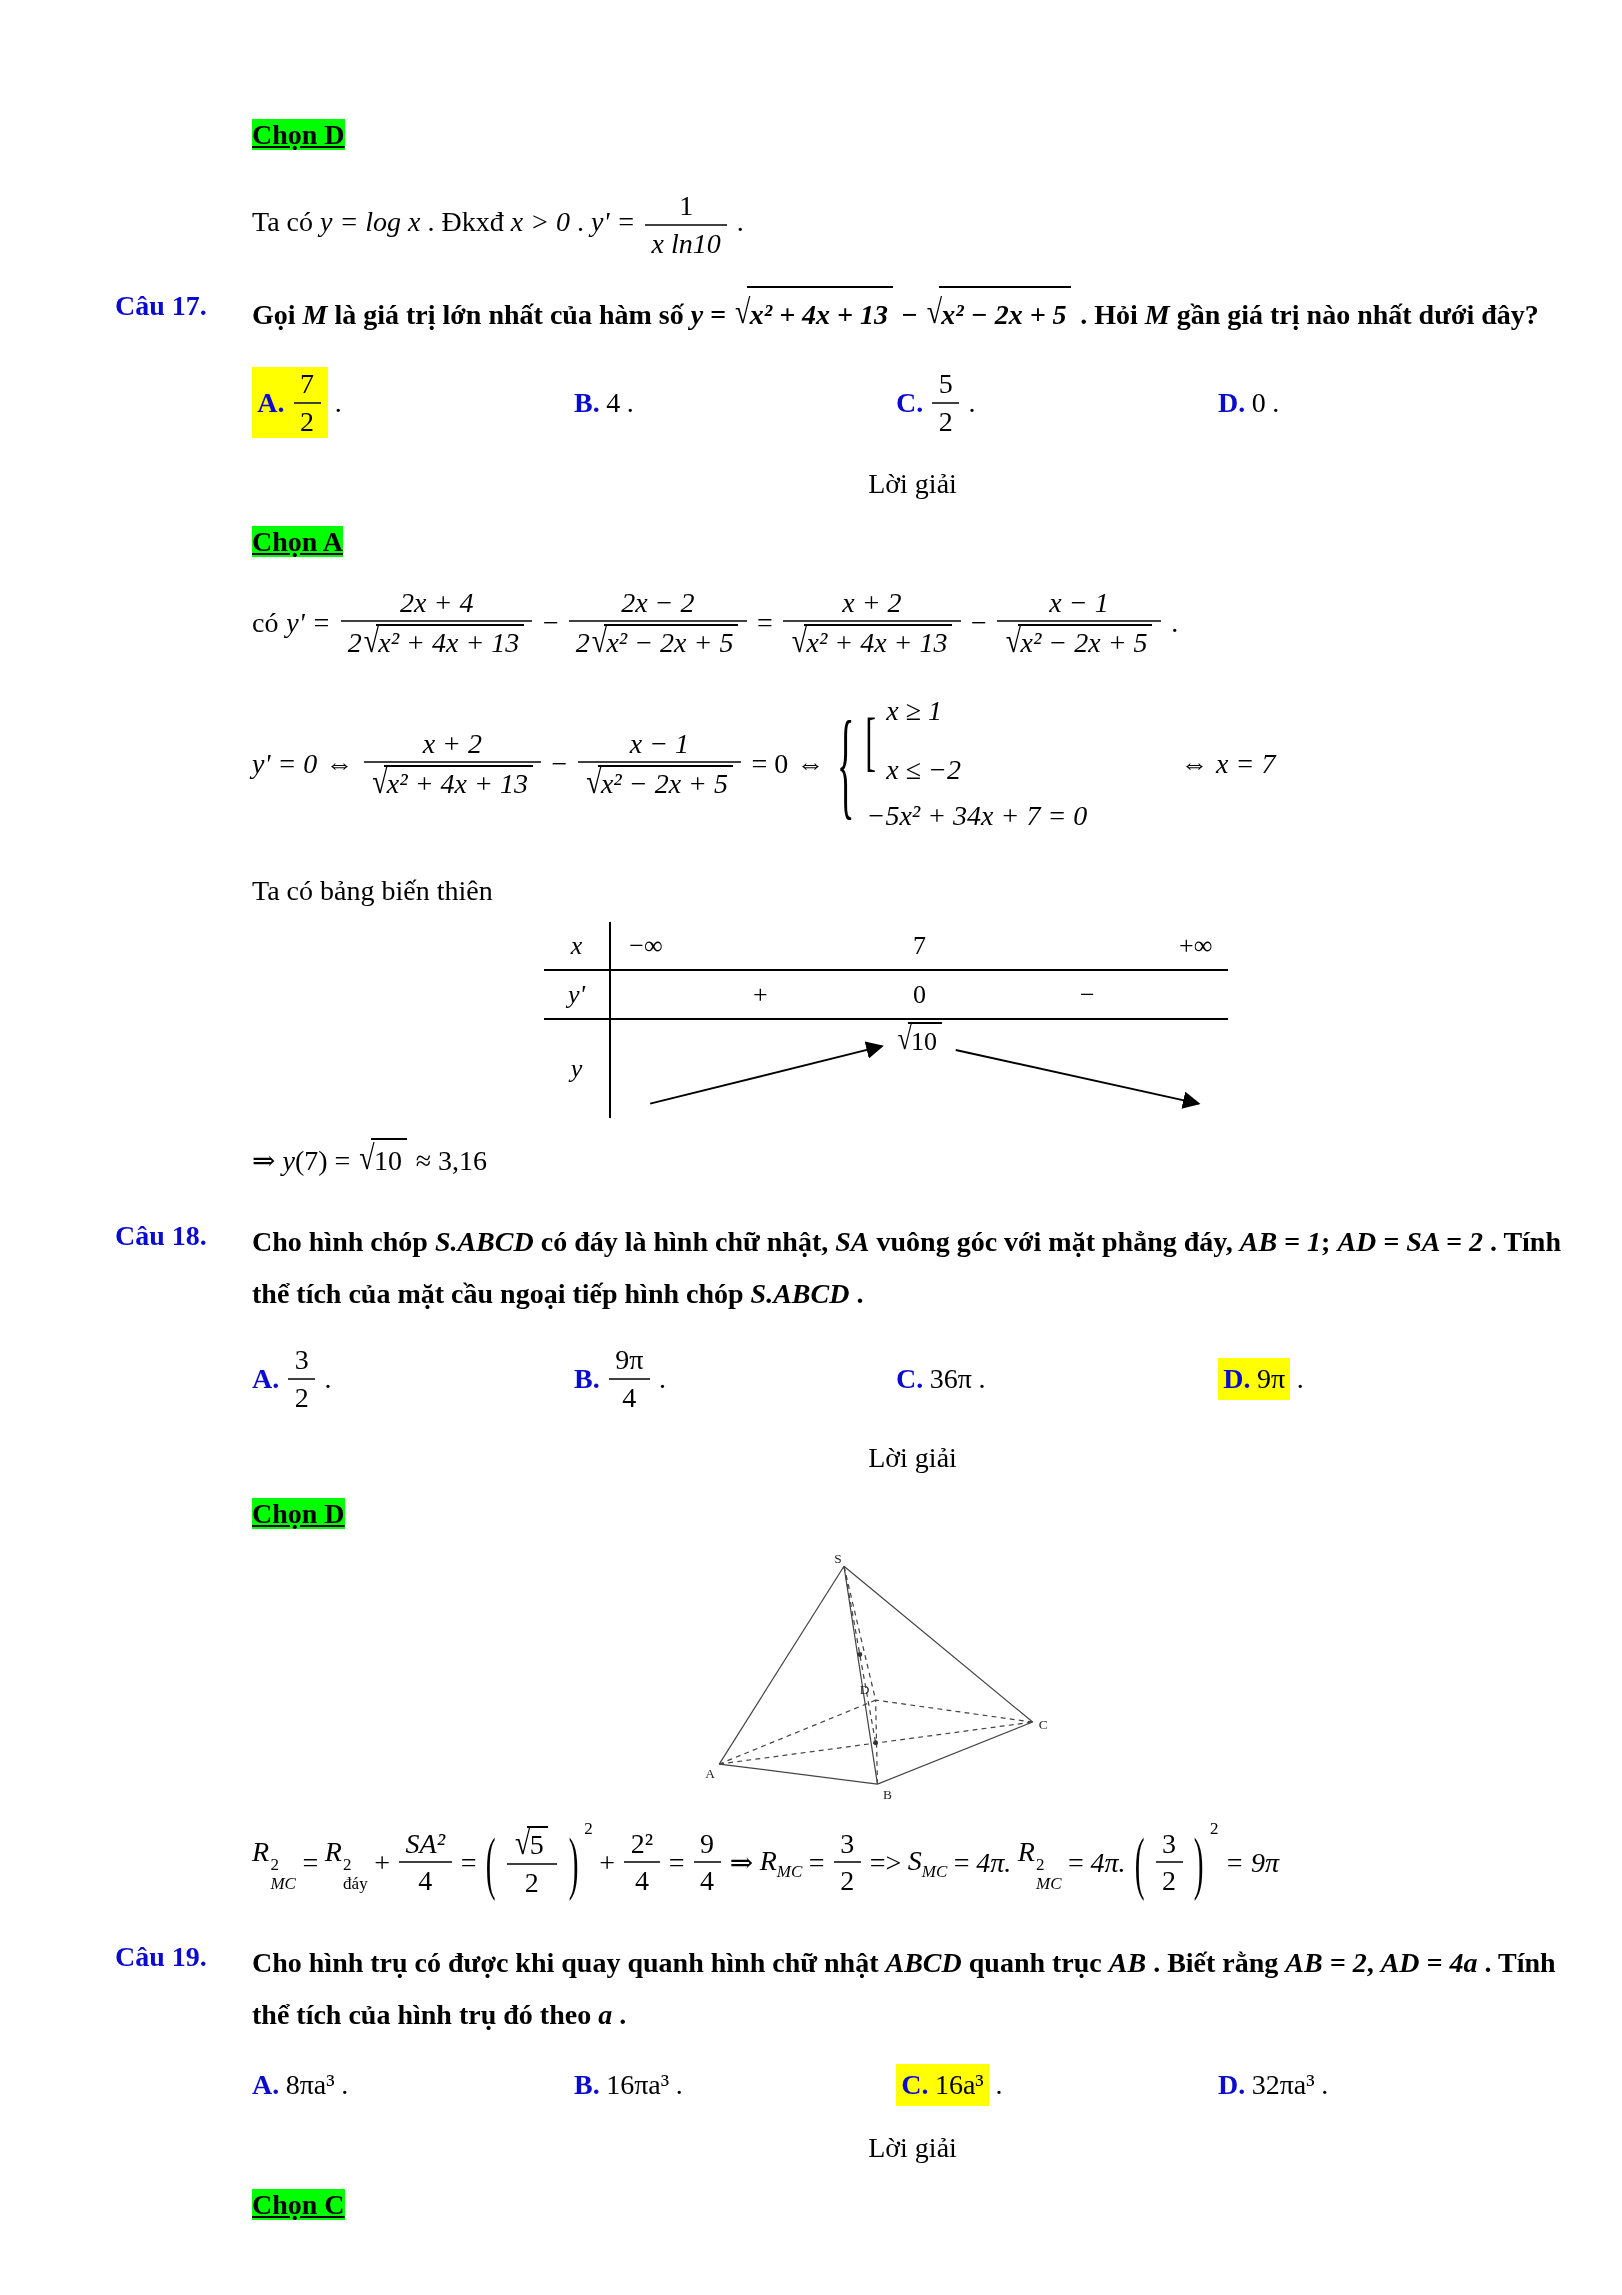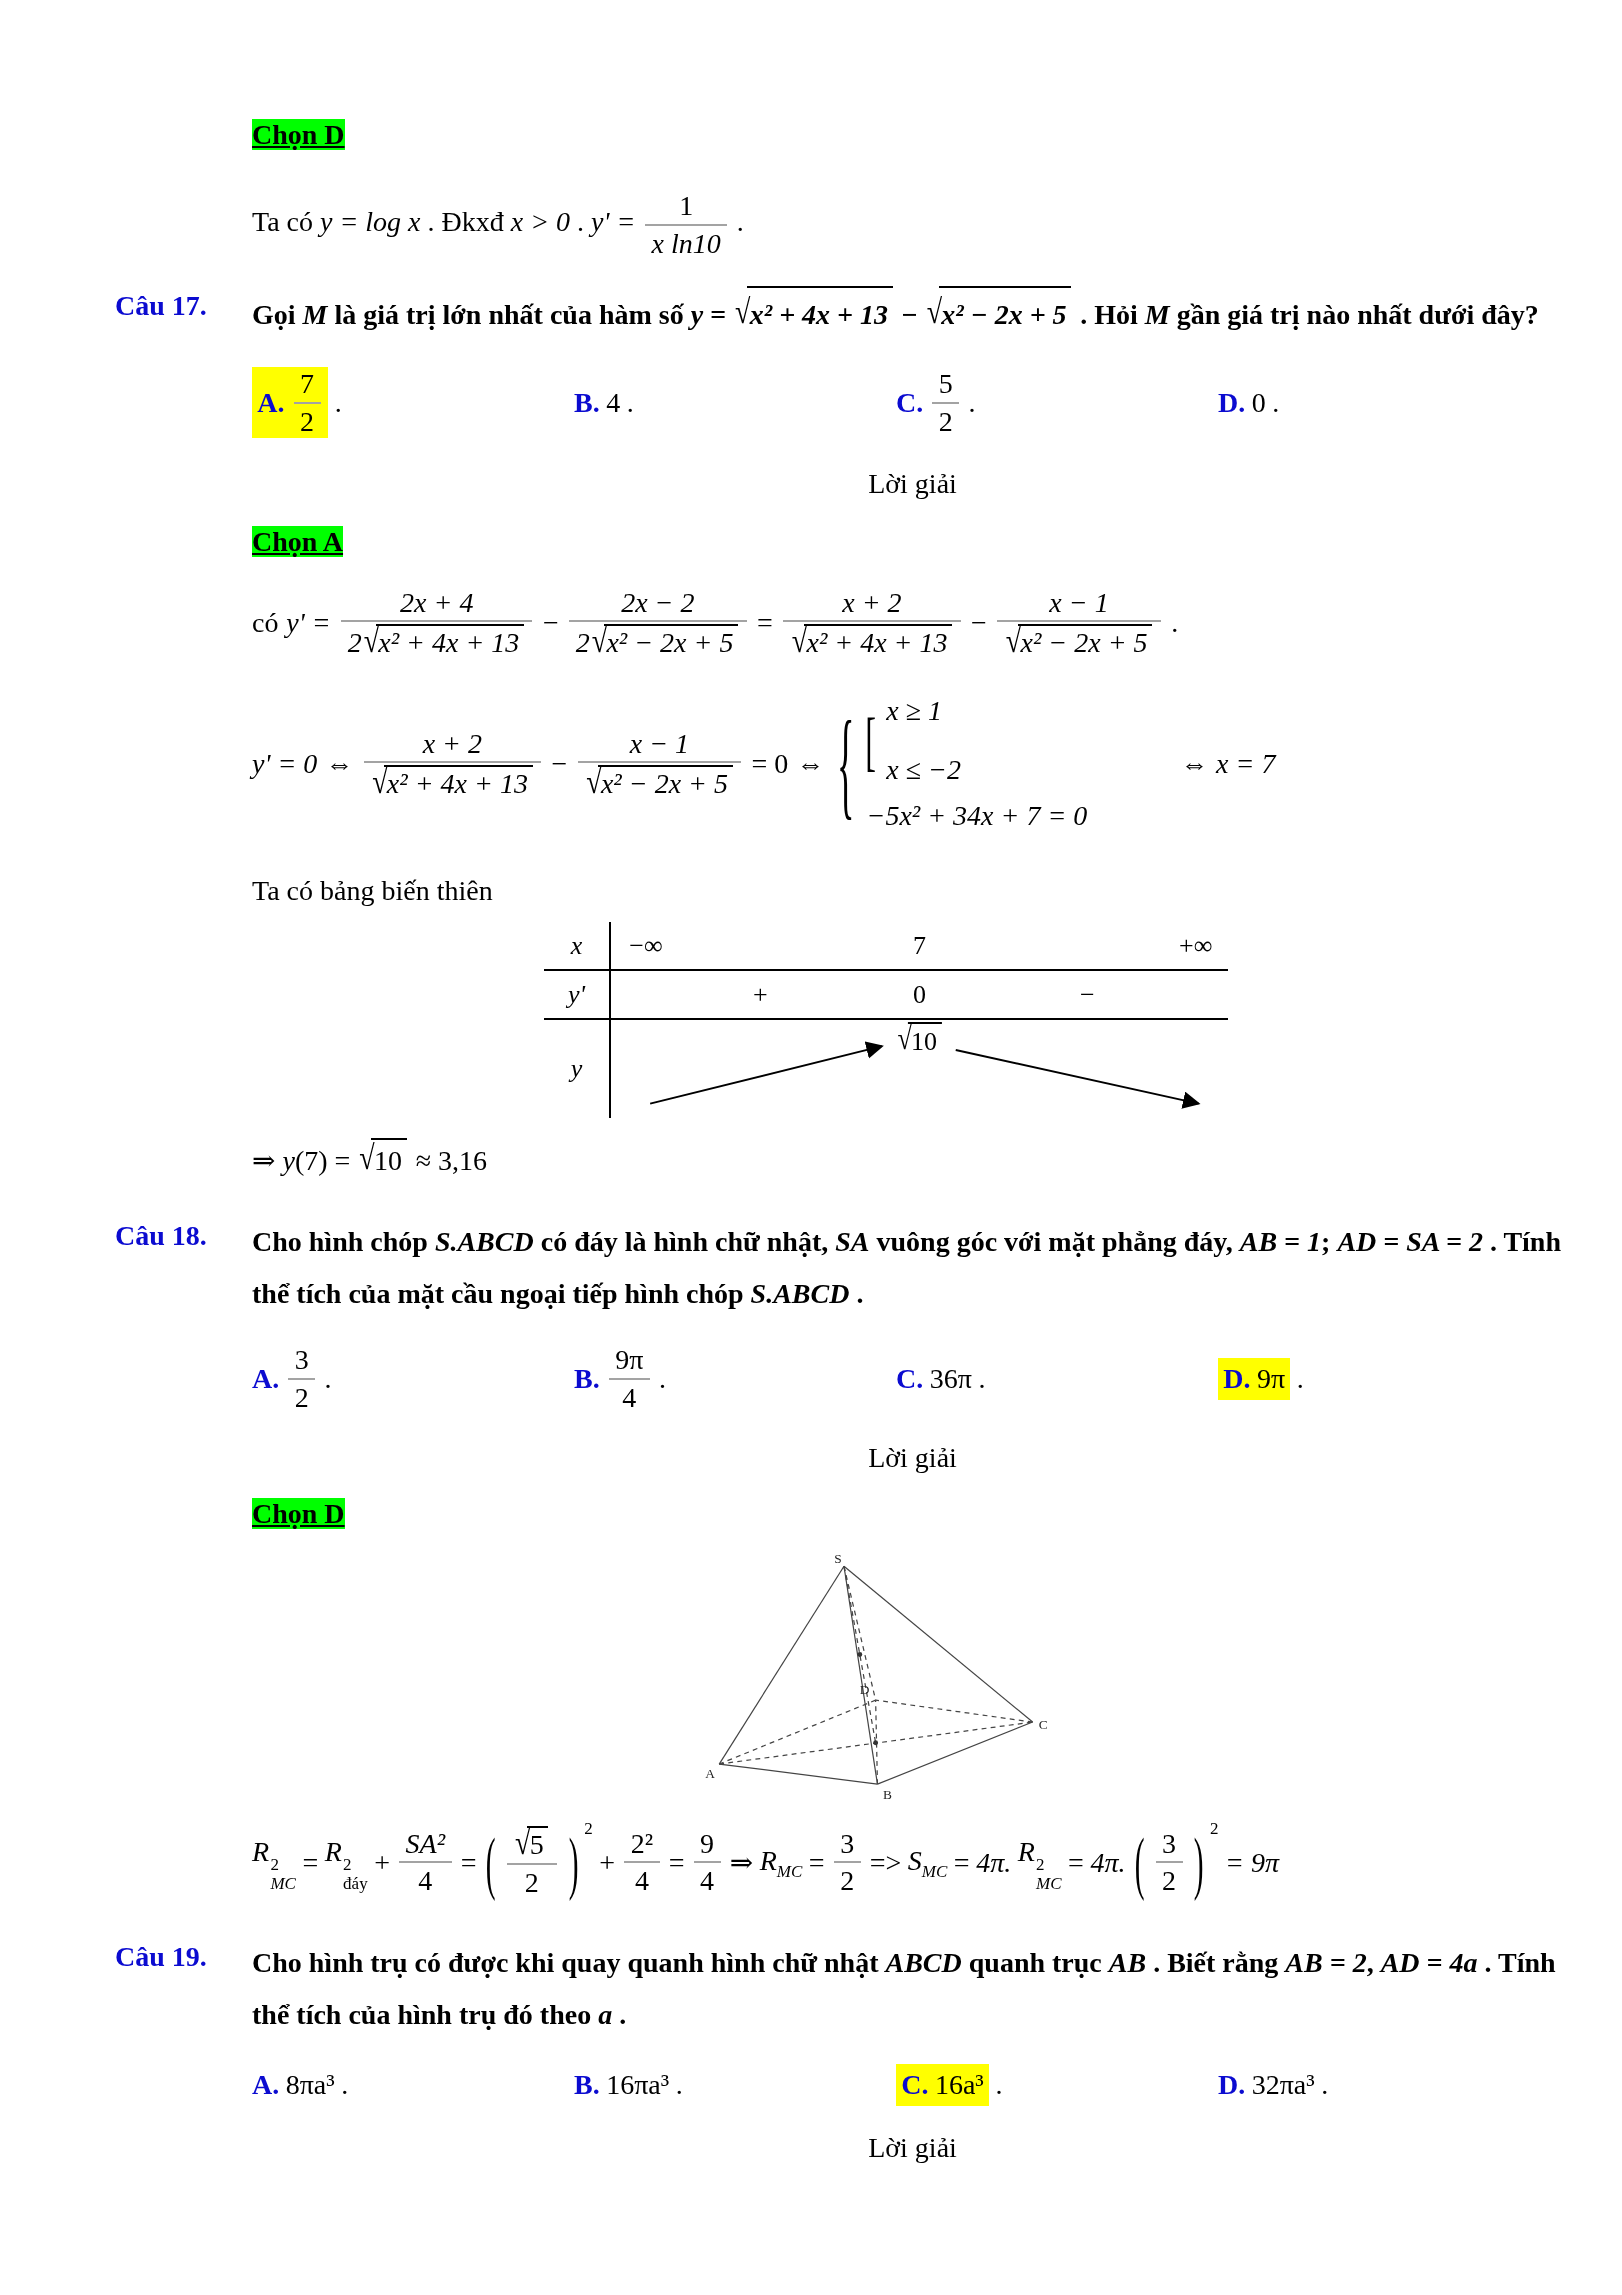--- a/index.html
+++ b/index.html
@@ -17,21 +17,21 @@
   .q-label{flex:0 0 137px;font-weight:bold;color:#0b0bd0;}
   .q-body{flex:1;line-height:1.85;font-weight:bold;}
   .opts{display:flex;align-items:center;margin-left:137px;}
   .opt{width:322px;display:flex;align-items:center;gap:6.5px;white-space:nowrap;}
   .opt:last-child{width:auto;}
   .opt-letter{font-weight:bold;color:#0b0bd0;}
   .ow{display:inline-flex;align-items:center;gap:6.5px;padding:1.3px 5.2px;}
   .center-b{margin-left:137px;text-align:center;font-weight:normal;}
   .frac{display:inline-block;vertical-align:middle;text-align:center;line-height:1.12;margin:0 2.6px;}
   .frac>.n{display:block;padding:0 6.5px 2px;}
-  .frac>.d{display:block;border-top:2px solid #a3a3a3;padding:2px 6.5px 0;}
+  .frac>.d{display:block;border-top:2px solid #404040;padding:2px 6.5px 0;}
   .sqrt{display:inline-block;white-space:nowrap;margin:0 2px;}
   .sqrt>.rs{display:inline-block;transform:scale(1,1.22);transform-origin:0 80%;}
   .sqrt>.rc{display:inline-block;border-top:2px solid #000;padding:0.7px 4.6px 0 2.6px;margin-left:-3.3px;}
   .mrow{display:flex;align-items:center;white-space:nowrap;column-gap:7.9px;margin-left:137px;}
   .brace{display:inline-block;transform:scale(1.3,4.3);transform-origin:center;margin:0 14.4px 0 6.5px;font-weight:400;}
   .bracket{display:inline-block;transform:scale(1.15,2.35);transform-origin:center;margin-right:10.5px;}
   .bp{display:inline-block;transform:scale(1.05,2.5);transform-origin:center;margin:0 2.6px;}
   .bigexp{display:inline-block;font-size:17px;transform:translateY(-33px);margin-left:-2.6px;}
   .cases{display:inline-flex;align-items:center;}
   .cstack{display:inline-flex;flex-direction:column;row-gap:6.5px;align-items:flex-start;}
@@ -377,15 +377,18 @@
     </div>
     <div class="opt">
       <span class="opt-letter">D.</span>
       <span>32πa³</span>
       <span>.</span>
     </div>
   </div>
 
   <div class="center-b" style="margin-top:22px">Lời giải</div>
 
+  <div class="line" style="margin-top:18.3px">
+    <span class="hl-g">Chọn C</span>
+  </div>
 
 </div>
 
 
 </body></html>

